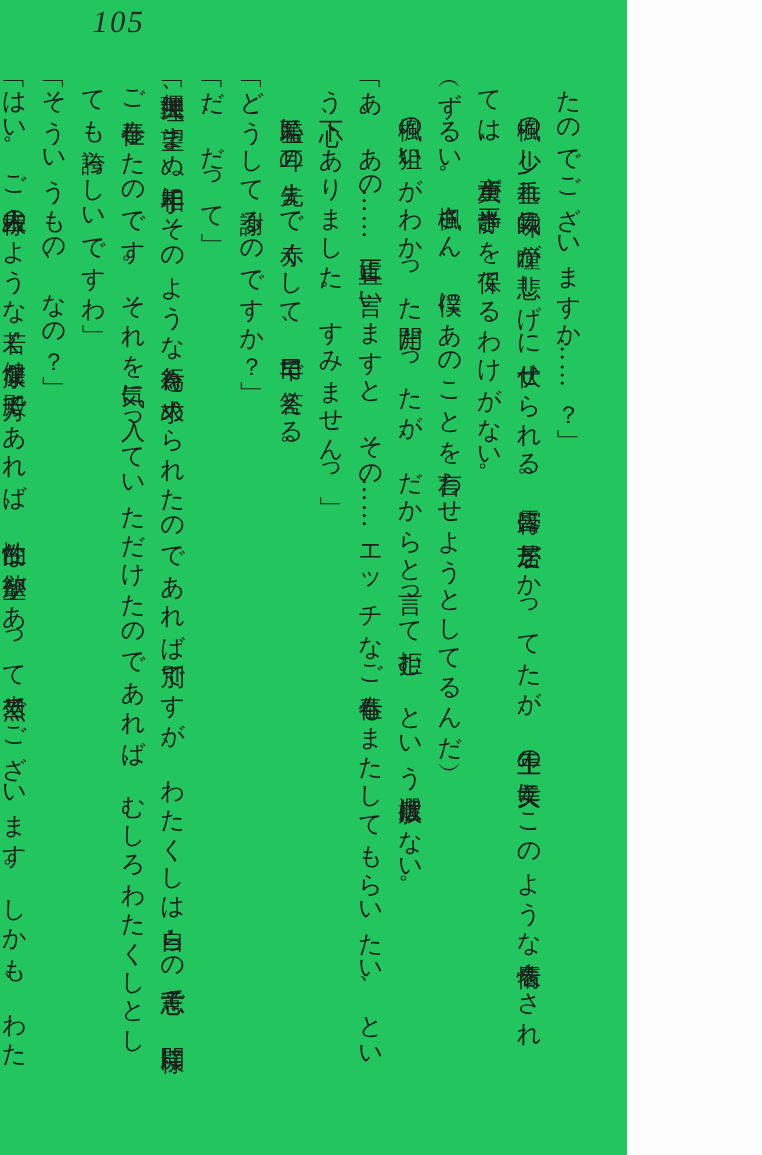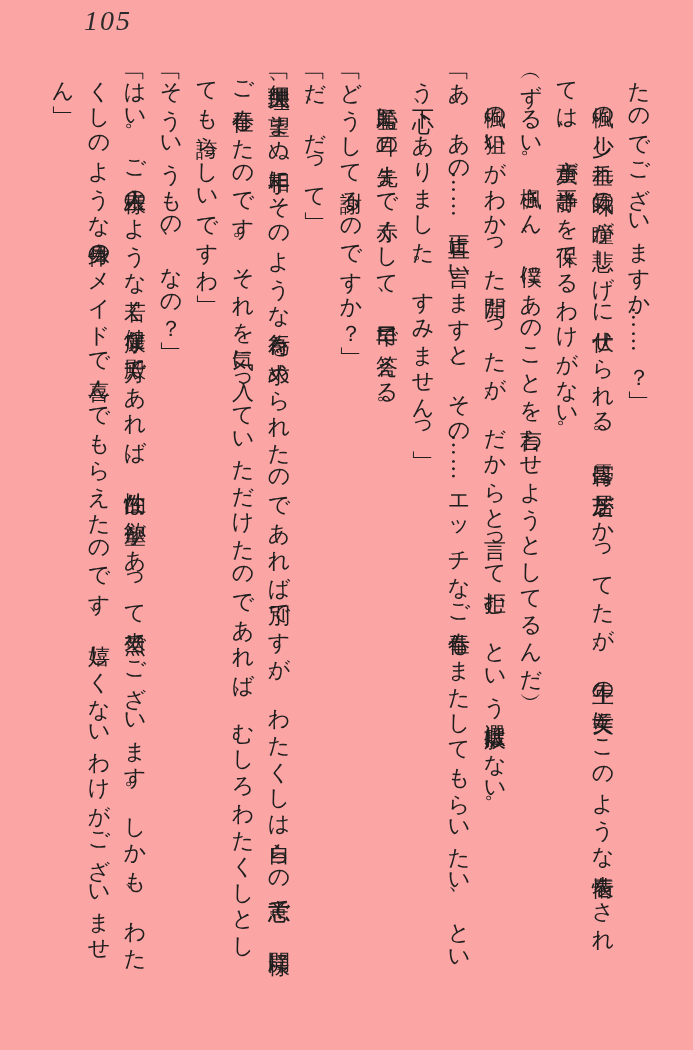--- a/index.html
+++ b/index.html
@@ -2,23 +2,23 @@
 <html lang="ja"><head>
 <meta charset="utf-8">
 <style>
   html, body {
     margin: 0;
     padding: 0;
     background: #fdfdfd;
   }
   .page {
     position: relative;
-    width: 693px;
+    width: 570px;
     height: 1050px;
-    background: #fca5a5;
+    background: #22c55e;
     overflow: hidden;
     font-family: "DejaVu Serif", "Liberation Serif", serif;
   }
   .page-number {
     position: absolute;
     top: 5px;
     left: 84px;
     font-size: 28px;
     font-style: italic;
     letter-spacing: 2px;

